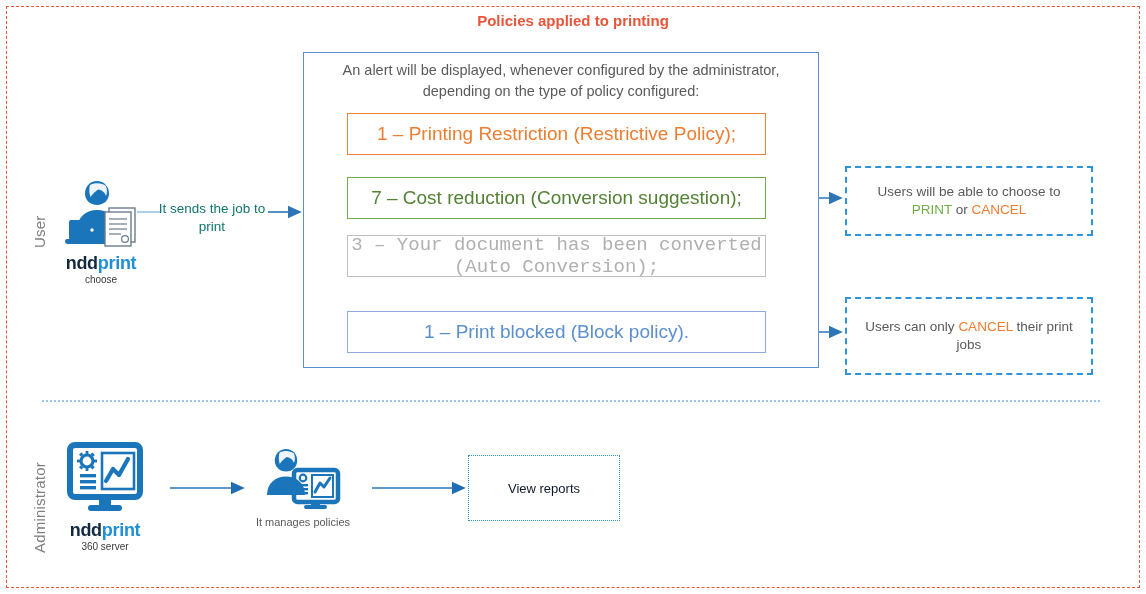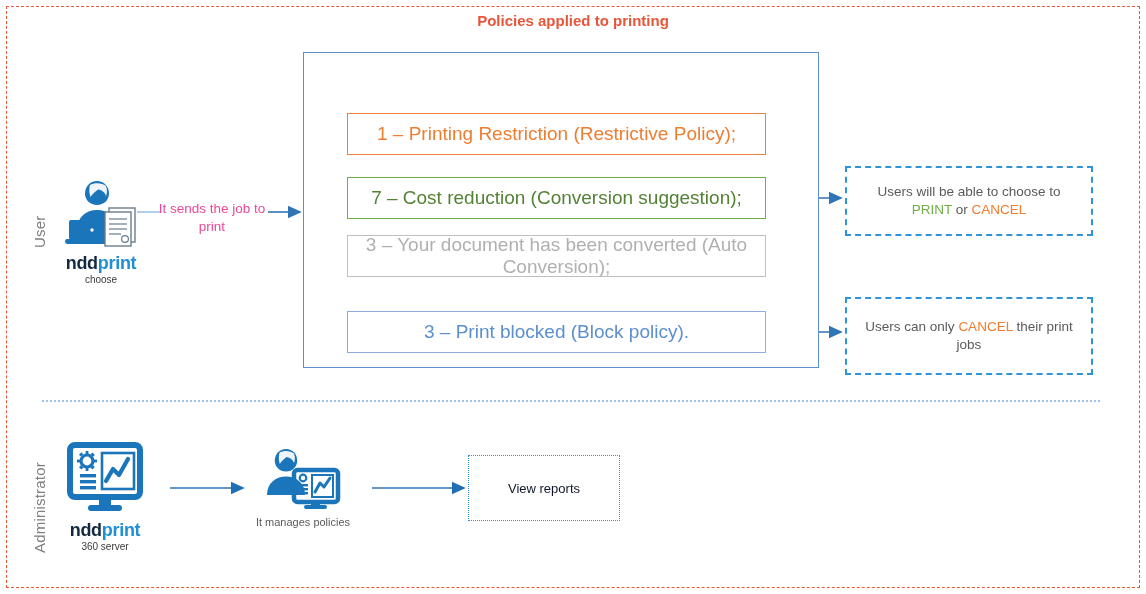--- a/index.html
+++ b/index.html
@@ -96,21 +96,21 @@
   }
 
   #icon-agent  { left: 56px;  top: 176px; width: 90px; }
   #icon-server { left: 57px;  top: 441px; width: 96px; }
   #icon-admin  { left: 255px; top: 447px; width: 96px; }
 
   
   .flow-caption {
     position: absolute;
     font-size: 13.5px;
-    color: #ec4899;
+    color: #0f766e;
     text-align: center;
     line-height: 1.3;
   }
   #caption-sendjob { left: 152px; top: 200px; width: 120px; }
 
   
   #policy-container {
     position: absolute;
     left: 303px; top: 52px;
     width: 516px; height: 316px;
@@ -135,21 +135,21 @@
     height: 42px;
     display: flex;
     align-items: center;
     justify-content: center;
     background: #ffffff;
     font-size: 19px;
     text-align: center;
   }
   #policy-1 { top: 113px; border: 1.6px solid #ee8137; color: #ed7d31; }
   #policy-2 { top: 177px; border: 1.6px solid #70ad47; color: #548235; }
-  #policy-3 { top: 235px; border: 1.4px solid #bfbfbf; color: #b0b0b0; }
+  #policy-3 { top: 235px; border: 1.4px solid #bfbfbf; color: #b0b0b0; font-family: Liberation Mono, monospace; }
   #policy-4 { top: 311px; border: 1.6px solid #8faadc; color: #5b8fd0; }
 
   
   .outcome-box {
     position: absolute;
     border: 2px dashed #2e93d9;
     background: #ffffff;
     display: flex;
     align-items: center;
     justify-content: center;
@@ -240,25 +240,26 @@
       <line x1="52" y1="58" x2="64" y2="58" stroke="#6b7c8c" stroke-width="1.2"></line>
       <circle cx="68" cy="63" r="3.4" fill="none" stroke="#6b7c8c" stroke-width="1.2"></circle>
     </svg>
     <div class="logo-word"><span class="logo-ndd">ndd</span><span class="logo-print">print</span></div>
     <div class="logo-sub">choose</div>
   </div>
 
   <div class="flow-caption" id="caption-sendjob">It sends the job to print</div>
 
   <div id="policy-container"></div>
+  <div id="policy-intro">An alert will be displayed, whenever configured by the administrator, depending on the type of policy configured:</div>
 
   <div class="policy-box" id="policy-1">1 – Printing Restriction (Restrictive Policy);</div>
   <div class="policy-box" id="policy-2">7 – Cost reduction (Conversion suggestion);</div>
   <div class="policy-box" id="policy-3">3 – Your document has been converted (Auto Conversion);</div>
-  <div class="policy-box" id="policy-4">3 – Print blocked (Block policy).</div>
+  <div class="policy-box" id="policy-4">1 – Print blocked (Block policy).</div>
 
   <div class="outcome-box" id="outcome-2">
     <div>
       <span>Users can only </span><span class="kw-cancel">CANCEL</span><span> their print jobs</span>
     </div>
   </div>
 
   <div class="outcome-box" id="outcome-1">
     <div>
       <span>Users will be able to choose to </span><span class="kw-print">PRINT</span><span> or </span><span class="kw-cancel">CANCEL</span>

